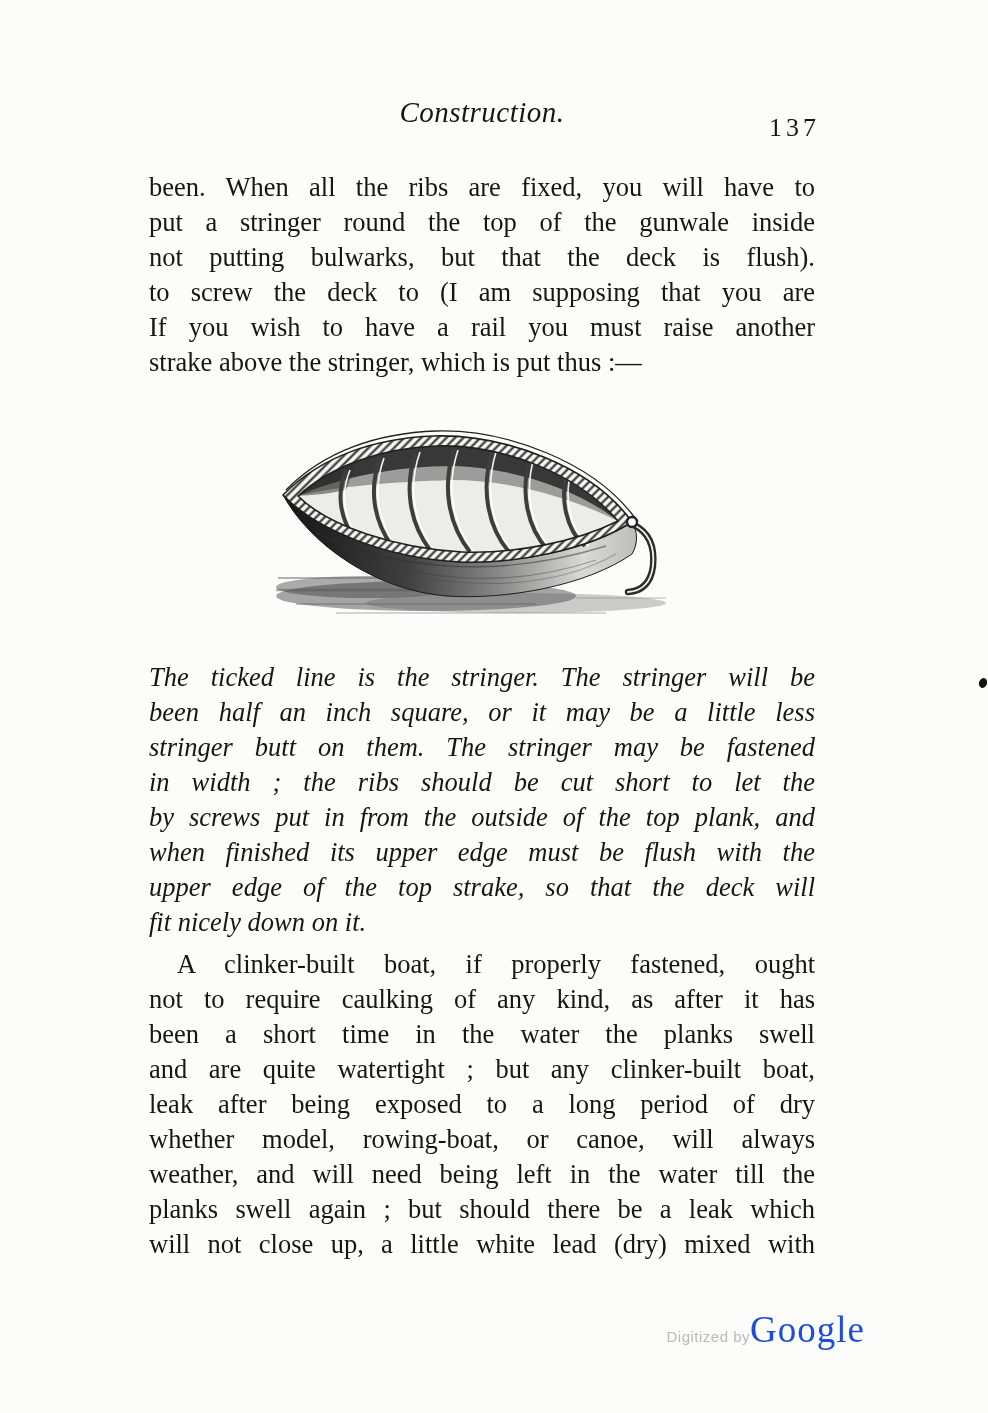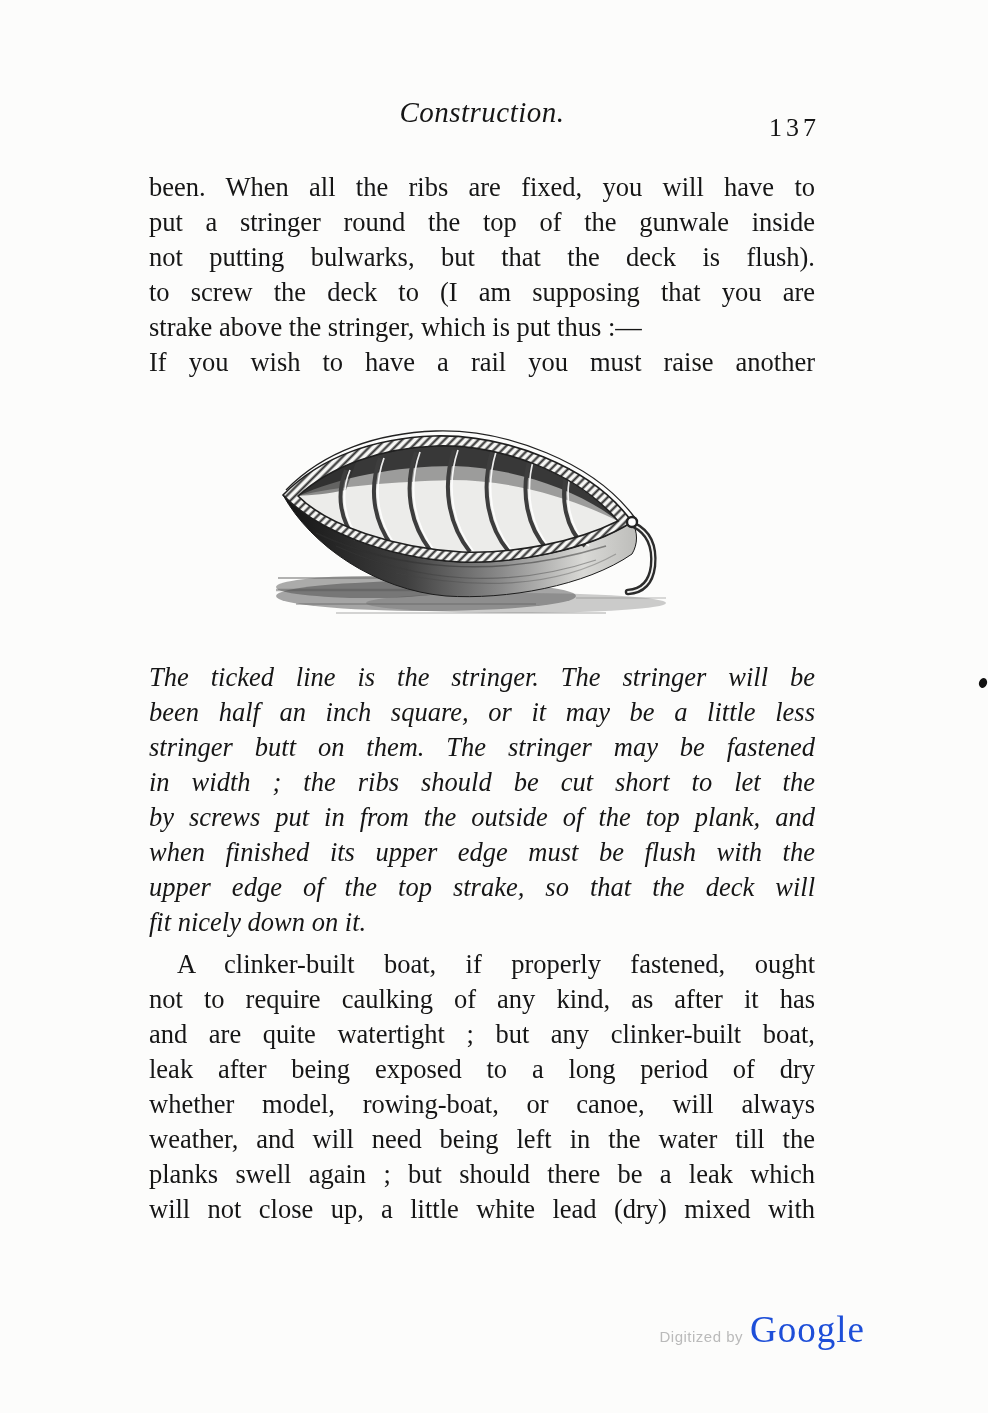--- a/index.html
+++ b/index.html
@@ -31,21 +31,21 @@
   .line.indent{text-indent:28px;}
   .illustration{
     position:absolute;left:276px;top:428px;width:394px;height:196px;
   }
   .speck{
     position:absolute;left:979px;top:678px;width:8px;height:10px;
     background:#111;border-radius:50%;transform:rotate(20deg);
   }
   .watermark{
     position:absolute;top:1308px;right:123px;
-    display:flex;align-items:baseline;gap:7px;
+    display:flex;align-items:baseline;
   }
   .digitized{
     font-family:"Liberation Sans", sans-serif;
     font-size:15px;color:#bababa;letter-spacing:0.5px;
   }
   .google{
     font-family:"Liberation Serif", serif;
     font-size:37px;color:#1d4ed8;letter-spacing:1px;
   }
 </style>
@@ -55,22 +55,22 @@
 <div class="page">
 
   <div class="running-header">Construction.</div>
   <div class="page-number">137</div>
 
   <div class="para p1">
     <div class="line">been.  When all the ribs are fixed, you will have to</div>
     <div class="line">put a stringer round the top of the gunwale inside</div>
     <div class="line">not putting bulwarks, but that the deck is flush).</div>
     <div class="line">to screw the deck to (I am supposing that you are</div>
+    <div class="line">If you wish to have a rail you must raise another</div>
     <div class="line end">strake above the stringer, which is put thus :—</div>
-    <div class="line">If you wish to have a rail you must raise another</div>
   </div>
 
   <svg class="illustration" viewBox="0 0 394 196" xmlns="http://www.w3.org/2000/svg">
     <defs>
       <pattern id="hatch" width="6" height="6" patternUnits="userSpaceOnUse" patternTransform="rotate(45)">
         <rect width="6" height="6" fill="#f6f6f4"></rect>
         <line x1="1.5" y1="0" x2="1.5" y2="6" stroke="#2e2e2e" stroke-width="2.1"></line>
       </pattern>
       <linearGradient id="hullGrad" x1="0" y1="0" x2="1" y2="0">
         <stop offset="0" stop-color="#141414"></stop>
@@ -149,20 +149,21 @@
     <div class="line">in width ; the ribs should be cut short to let the</div>
     <div class="line">by screws put in from the outside of the top plank, and</div>
     <div class="line">when finished its upper edge must be flush with the</div>
     <div class="line">upper edge of the top strake, so that the deck will</div>
     <div class="line end">fit nicely down on it.</div>
   </div>
 
   <div class="para p3">
     <div class="line indent">A clinker-built boat, if properly fastened, ought</div>
     <div class="line">not to require caulking of any kind, as after it has</div>
+    <div class="line">been a short time in the water the planks swell</div>
     <div class="line">and are quite watertight ; but any clinker-built boat,</div>
     <div class="line">leak after being exposed to a long period of dry</div>
     <div class="line">whether model, rowing-boat, or canoe, will always</div>
     <div class="line">weather, and will need being left in the water till the</div>
     <div class="line">planks swell again ; but should there be a leak which</div>
     <div class="line">will not close up, a little white lead (dry) mixed with</div>
   </div>
 
   <div class="speck"></div>
 

